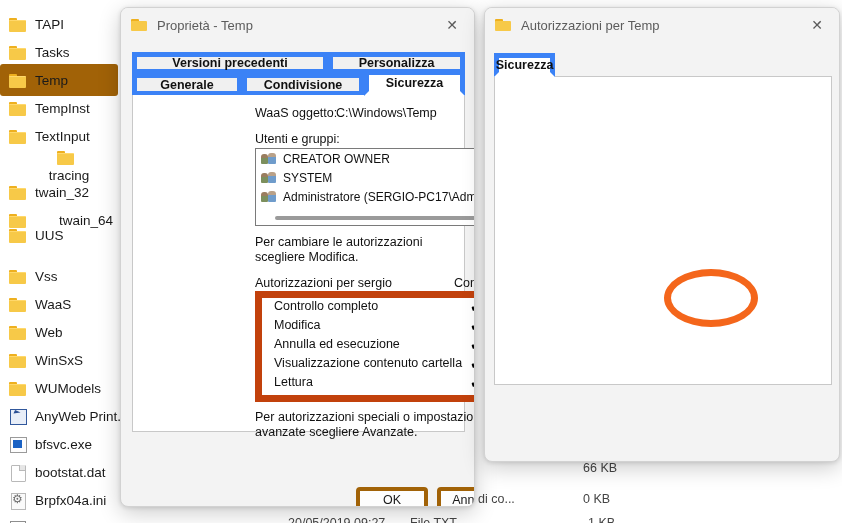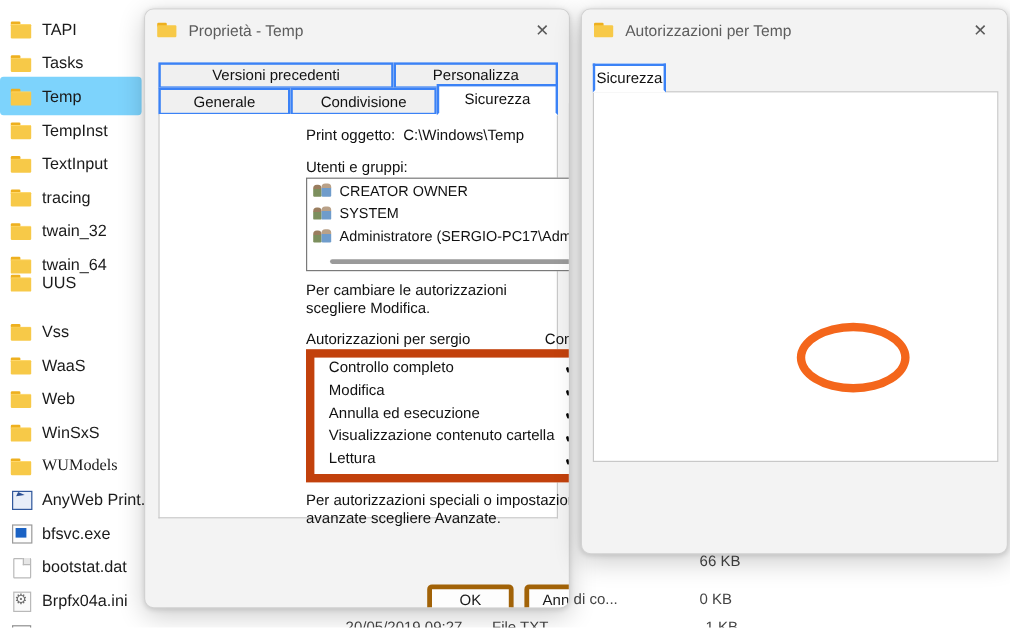--- a/index.html
+++ b/index.html
@@ -15,21 +15,21 @@
   
   .explorer {
     position: absolute; left: 0; top: 0; width: 842px; height: 523px;
     background: #ffffff;
   }
   .file-row {
     position: absolute; left: 0; width: 130px; height: 32px;
     display: flex; align-items: center; padding-left: 8px;
     font-size: 13.5px; color: #1a1a1a; white-space: nowrap;
   }
-  .file-row.selected { background: #7dd3fc; width: 118px; border-radius: 3px; }
+  .file-row.selected { background: #a16207; width: 118px; border-radius: 3px; }
   .file-ico { width: 20px; height: 18px; margin-right: 7px; flex: 0 0 20px; position: relative; }
 
   
   .ico-folder::before {
     content: ""; position: absolute; left: 1px; top: 3px;
     width: 8px; height: 3px; background: #eeb01f; border-radius: 1px 1px 0 0;
   }
   .ico-folder::after {
     content: ""; position: absolute; left: 1px; top: 5px;
     width: 17px; height: 11px; background: #f7c948; border-radius: 1px;
@@ -118,21 +118,21 @@
     position: absolute; right: 0; top: 0; width: 44px; height: 34px;
     display: flex; align-items: center; justify-content: center;
     font-size: 14px; color: #5a5a5a; font-family: "Liberation Sans", sans-serif;
   }
 
   
   .tabstrip { position: relative; background: #f3f3f3; }
   .tab {
     position: absolute; font-size: 12.5px; color: #111;
     display: flex; align-items: center; justify-content: center;
-    background: #f0f0f0; border: 2px solid #3b82f6;
+    background: #f0f0f0; border: 5px solid #3b82f6; font-weight: bold;
   }
   .tab.active { background: #ffffff; border-bottom-color: #ffffff; z-index: 3; }
 
   .panel {
     position: absolute; background: #ffffff; border: 1px solid #c8c8c8;
   }
   .lbl { position: absolute; font-size: 12.5px; color: #111; white-space: nowrap; }
 
   
   .listbox {
@@ -211,29 +211,29 @@
           <span>Temp</span>
         </div>
         <div class="file-row" style="top: 92px;">
           <span class="file-ico ico-folder"></span>
           <span>TempInst</span>
         </div>
         <div class="file-row" style="top: 120px;">
           <span class="file-ico ico-folder"></span>
           <span>TextInput</span>
         </div>
-        <div class="file-row" style="top: 148px;">
+        <div class="file-row" style="top: 148px; flex-direction: column;">
           <span class="file-ico ico-folder"></span>
           <span>tracing</span>
         </div>
         <div class="file-row" style="top: 176px;">
           <span class="file-ico ico-folder"></span>
           <span>twain_32</span>
         </div>
-        <div class="file-row" style="top: 204px;">
+        <div class="file-row" style="top: 204px; gap: 24px;">
           <span class="file-ico ico-folder"></span>
           <span>twain_64</span>
         </div>
         <div class="file-row" style="top: 219px;">
           <span class="file-ico ico-folder"></span>
           <span>UUS</span>
         </div>
         <div class="file-row" style="top: 260px;">
           <span class="file-ico ico-folder"></span>
           <span>Vss</span>
@@ -243,21 +243,21 @@
           <span>WaaS</span>
         </div>
         <div class="file-row" style="top: 316px;">
           <span class="file-ico ico-folder"></span>
           <span>Web</span>
         </div>
         <div class="file-row" style="top: 344px;">
           <span class="file-ico ico-folder"></span>
           <span>WinSxS</span>
         </div>
-        <div class="file-row" style="top: 372px; font-family: Liberation Serif, serif;">
+        <div class="file-row" style="top: 372px;">
           <span class="file-ico ico-folder"></span>
           <span>WUModels</span>
         </div>
         <div class="file-row" style="top: 400px;">
           <span class="file-ico ico-icc"></span>
           <span>AnyWeb Print.ico</span>
         </div>
         <div class="file-row" style="top: 428px;">
           <span class="file-ico ico-exe"></span>
           <span>bfsvc.exe</span>
@@ -305,21 +305,21 @@
         <span>Condivisione</span>
       </div>
       <div class="tab active" style="left:243px; top:28px; width:101px; height:26px;">
         <span>Sicurezza</span>
       </div>
     </div>
 
     <div class="panel" style="left:11px; top:87px; width:333px; height:337px; border-top:none;">
     </div>
 
-    <div class="lbl" style="left:134px; top:98px;">Print oggetto:</div>
+    <div class="lbl" style="left:134px; top:98px;">WaaS oggetto:</div>
     <div class="lbl" style="left:215px; top:98px;">C:\Windows\Temp</div>
     <div class="lbl" style="left:134px; top:124px;">Utenti e gruppi:</div>
 
     <div class="listbox" style="left:134px; top:140px; width:313px; height:78px;">
       <div id="prop-users">
           <div class="lb-row">
             <span class="usr-ico group"></span>
             <span>CREATOR OWNER</span>
           </div>
           <div class="lb-row">

